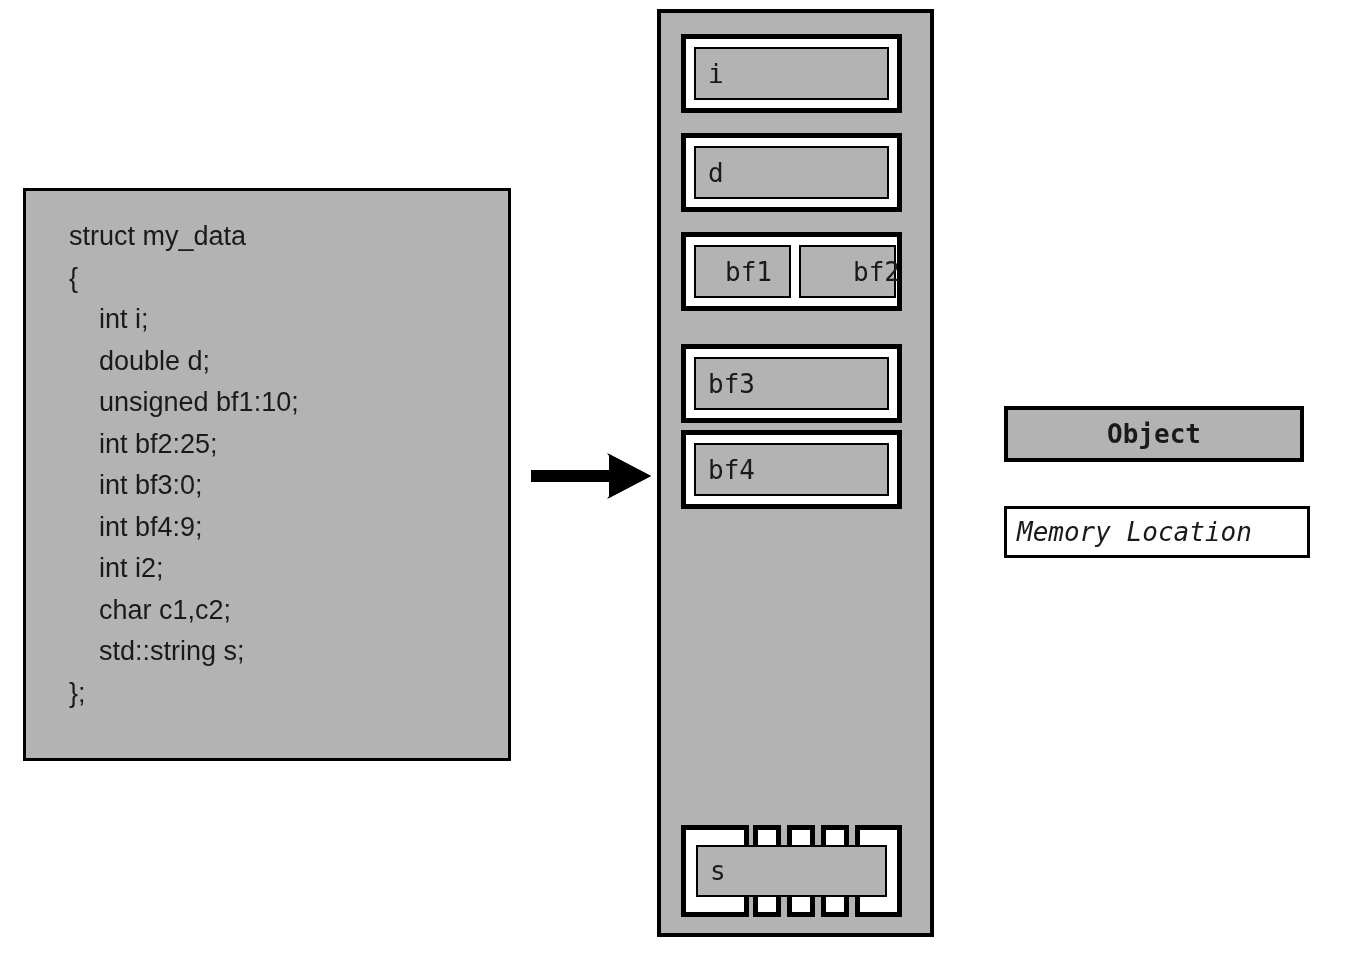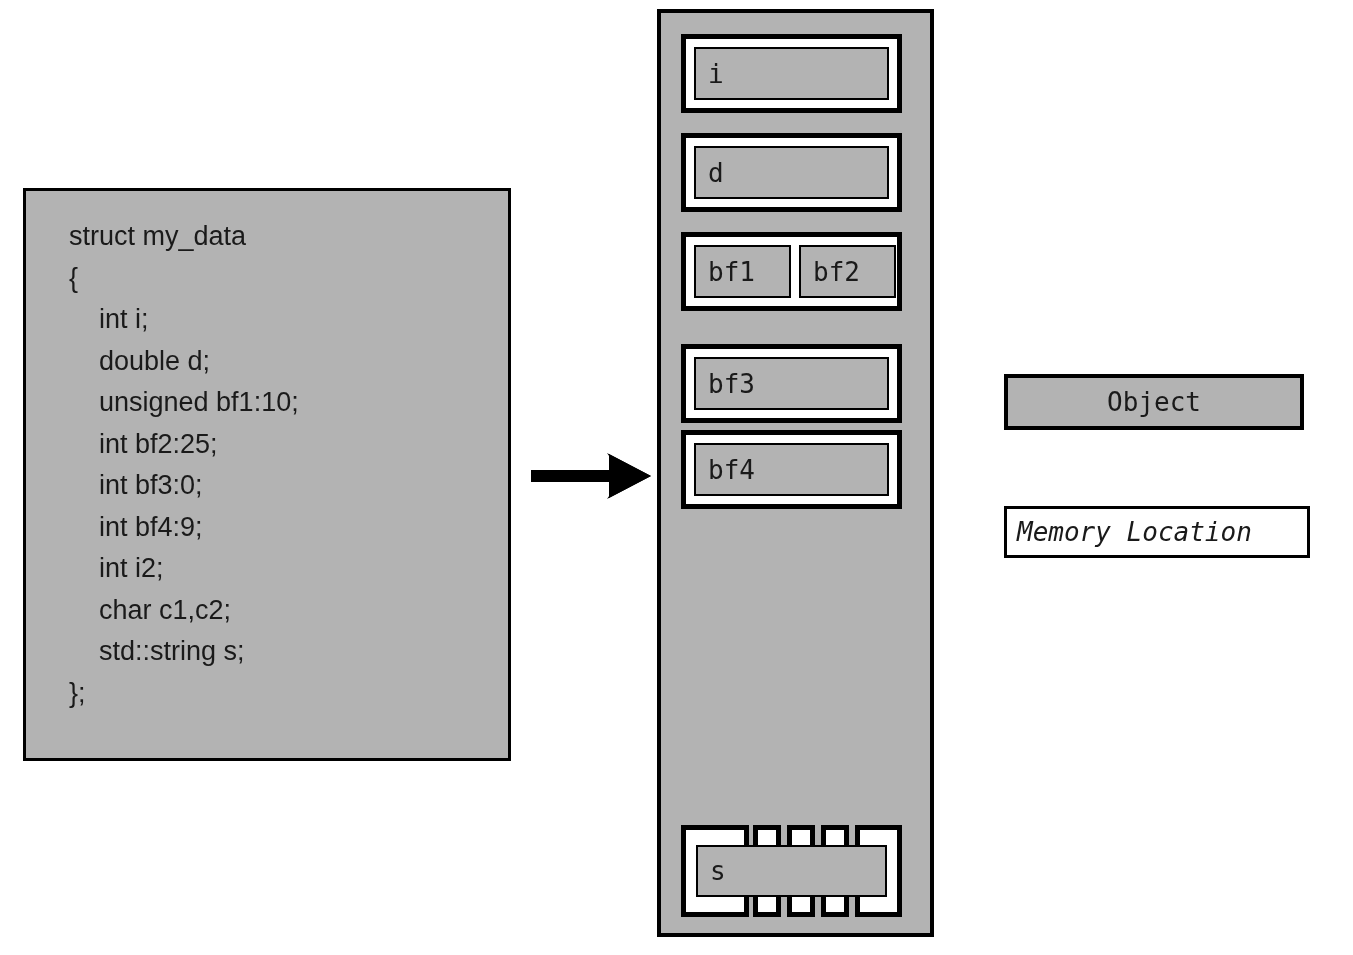--- a/index.html
+++ b/index.html
@@ -88,24 +88,24 @@
   .object-label {
     font-family: "DejaVu Sans Mono", "Liberation Mono", monospace;
     font-size: 26px;
     color: #1a1a1a;
     padding-left: 12px;
     line-height: 1;
   }
 
   
   .mem-loc.bitfield > .object-box.bf-left {
-    left: 8px; top: 8px; width: 97px; bottom: 8px; right: auto;
+    left: 8px; top: 8px; width: 97px; bottom: 8px; right: auto; justify-content: center;
   }
   .mem-loc.bitfield > .object-box.bf-right {
-    left: 113px; top: 8px; width: 97px; bottom: 8px; right: auto;
+    left: 113px; top: 8px; width: 97px; bottom: 8px; right: auto; padding-left: 40px;
   }
 
   
   #string-group {
     position: absolute;
     left: 20px;
     top: 812px;
     width: 221px;
     height: 92px;
   }
@@ -126,29 +126,30 @@
     box-sizing: border-box;
     display: flex;
     align-items: center;
     z-index: 5;
   }
 
   
   #legend-object {
     position: absolute;
     left: 1004px;
-    top: 374px;
+    top: 406px;
     width: 300px;
     height: 56px;
     background: #b3b3b3;
     border: 4px solid #000000;
     box-sizing: border-box;
     display: flex;
     align-items: center;
     justify-content: center;
+    font-weight: bold;
   }
   #legend-memloc {
     position: absolute;
     left: 1004px;
     top: 506px;
     width: 306px;
     height: 52px;
     background: #ffffff;
     border: 3px solid #000000;
     box-sizing: border-box;

